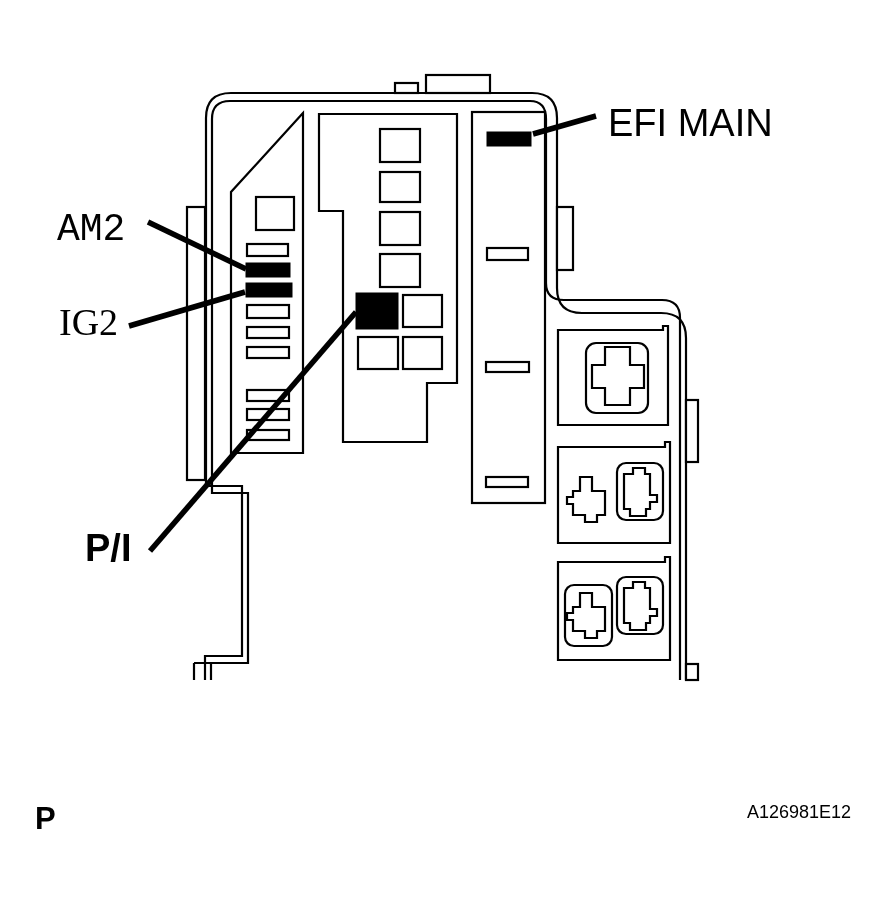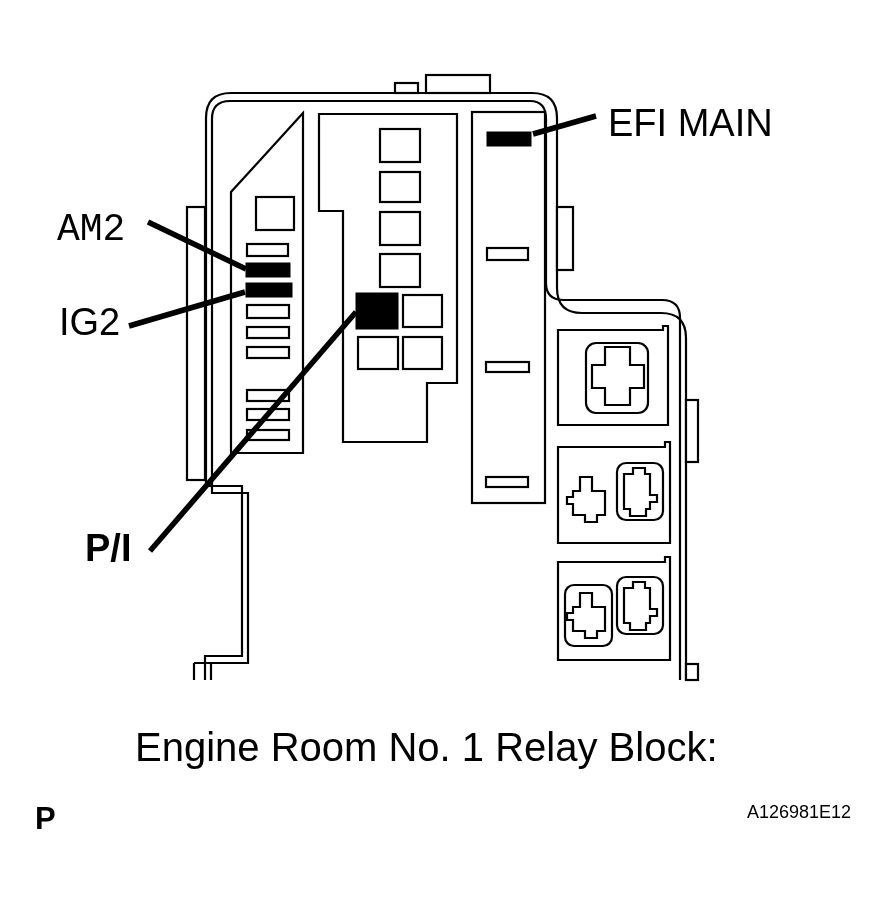--- a/index.html
+++ b/index.html
@@ -116,19 +116,18 @@
     <g>
       <path class="ldr" d="M 533,134 L 596,116"></path>
       <path class="ldr" d="M 148,222 L 246,269"></path>
       <path class="ldr" d="M 129,326 L 245,292"></path>
       <path class="ldr" d="M 150,551 L 356,312"></path>
     </g>
   </svg>
 
   <div class="lbl" style="left:608px;top:104px;">EFI MAIN</div>
   <div class="lbl" style="left:57px;top:211px;font-family:Liberation Mono, monospace;">AM2</div>
-  <div class="lbl" style="left:59px;top:303px;">IG2</div>
+  <div class="lbl" style="left:59px;top:303px;font-family:Liberation Serif, serif;">IG2</div>
   <div class="lbl" style="left:85px;top:529px;font-weight:bold;">P/I</div>
 
-  <div class="caption">Engine Room No. 1 Relay Block:</div>
   <div class="page-letter">P</div>
   <div class="fig-code">A126981E12</div>
 </div>
 
 </body></html>

